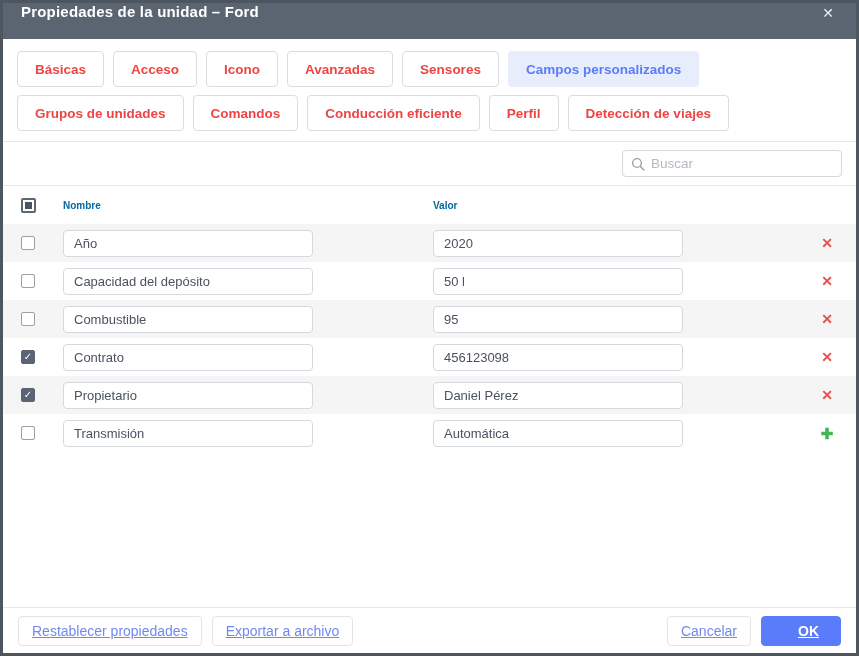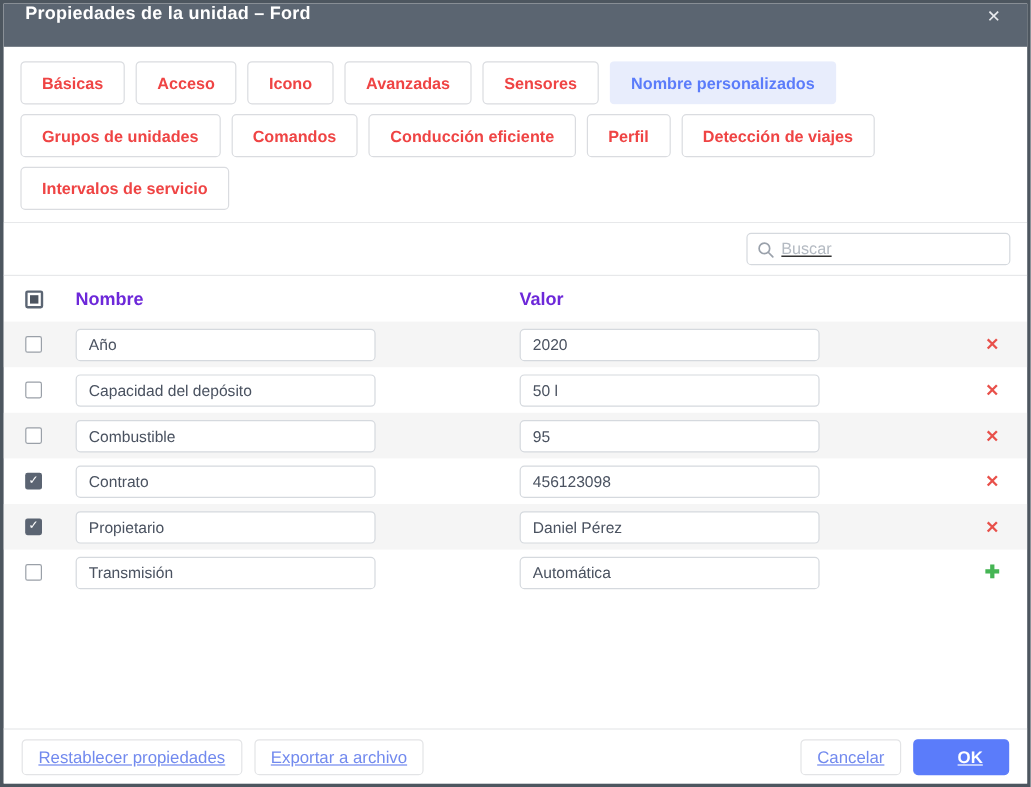--- a/index.html
+++ b/index.html
@@ -40,21 +40,20 @@
     border-color:transparent;
     color:var(--accent, #5b7cfa);
   }
   
   .search-row {
     height:44px; flex:0 0 44px;
     display:flex; align-items:center; justify-content:flex-end;
     padding:0 14px;
     border-bottom:1px solid #e7e8ea;
     background:#fff;
-    text-decoration:underline;
   }
   .search-box {
     width:220px; height:27px;
     border:1px solid #d5d9de; border-radius:4px;
     display:flex; align-items:center;
     padding:0 8px; gap:6px; background:#fff;
   }
   .search-box svg { flex:0 0 auto; }
   .search-box input {
     border:none; outline:none; width:100%;
@@ -65,21 +64,21 @@
   
   .table { flex:1 1 auto; }
   .trow {
     display:grid;
     grid-template-columns:42px 370px 1fr 58px;
     align-items:center;
     height:38px;
     padding-left:18px;
   }
   .trow.stripe { background:var(--stripe, #f5f5f5); }
-  .thead { font-weight:bold; font-size:15px; color:#6d28d9; background:#fff; }
+  .thead { font-weight:bold; font-size:10px; color:#0369a1; background:#fff; }
   .cb {
     width:14px; height:14px;
     border:1px solid #9aa0a8; border-radius:2px;
     background:#fff; cursor:pointer;
     display:flex; align-items:center; justify-content:center;
     font-size:10px; line-height:1; color:#fff;
   }
   .cb.checked { background:#5b6472; border-color:#5b6472; }
   .cb.indeterminate { border:2px solid #5b6573; width:15px; height:15px; }
   .cb.indeterminate .inner { width:7px; height:7px; background:#4c5460; }
@@ -127,27 +126,26 @@
     <span class="title">Propiedades de la unidad – Ford</span>
     <span class="close">✕</span>
   </div>
 
   <div class="tabbar" id="tabbar">
       <div class="tab">Básicas</div>
       <div class="tab">Acceso</div>
       <div class="tab">Icono</div>
       <div class="tab">Avanzadas</div>
       <div class="tab">Sensores</div>
-      <div class="tab active">Nombre personalizados</div>
+      <div class="tab active">Campos personalizados</div>
       <div class="tab">Grupos de unidades</div>
       <div class="tab">Comandos</div>
       <div class="tab">Conducción eficiente</div>
       <div class="tab">Perfil</div>
       <div class="tab">Detección de viajes</div>
-      <div class="tab">Intervalos de servicio</div>
     </div>
 
   <div class="search-row">
     <div class="search-box">
       <svg width="14" height="14" viewBox="0 0 14 14">
         <circle cx="6" cy="6" r="4.4" fill="none" stroke="#9aa1ab" stroke-width="1.4"></circle>
         <line x1="9.4" y1="9.4" x2="13" y2="13" stroke="#9aa1ab" stroke-width="1.4" stroke-linecap="round"></line>
       </svg>
       <input type="text" placeholder="Buscar" style="">
     </div>

